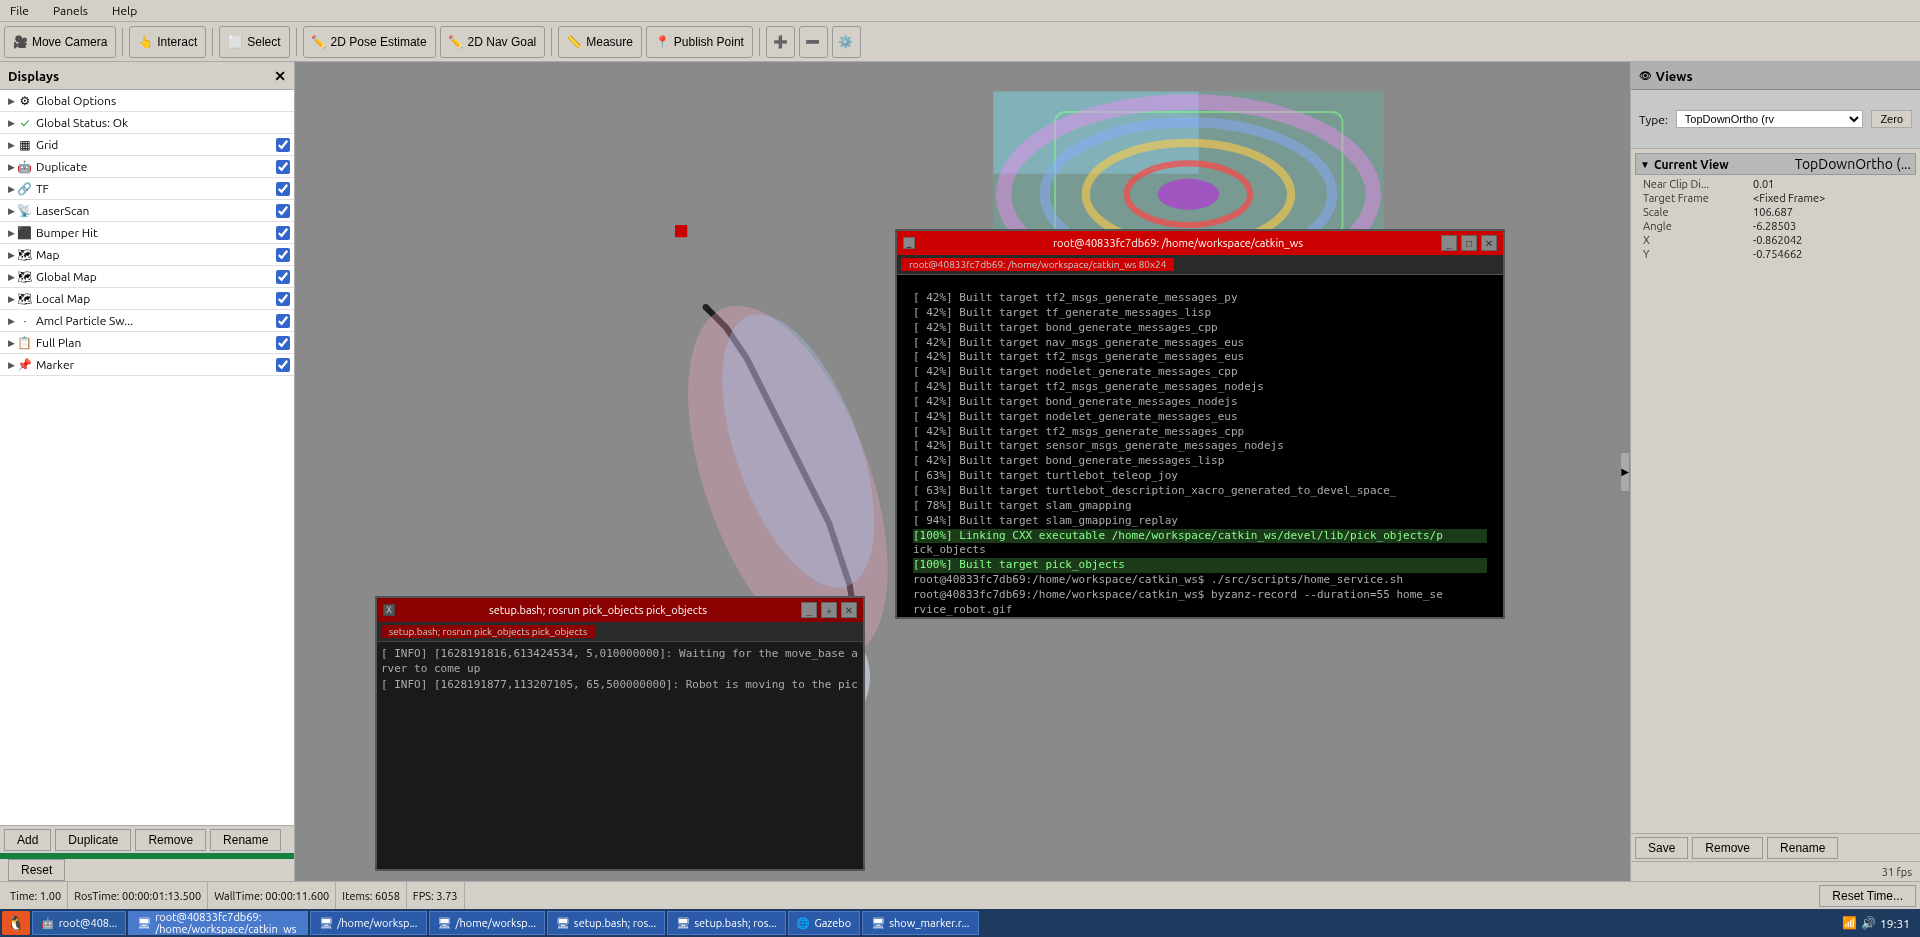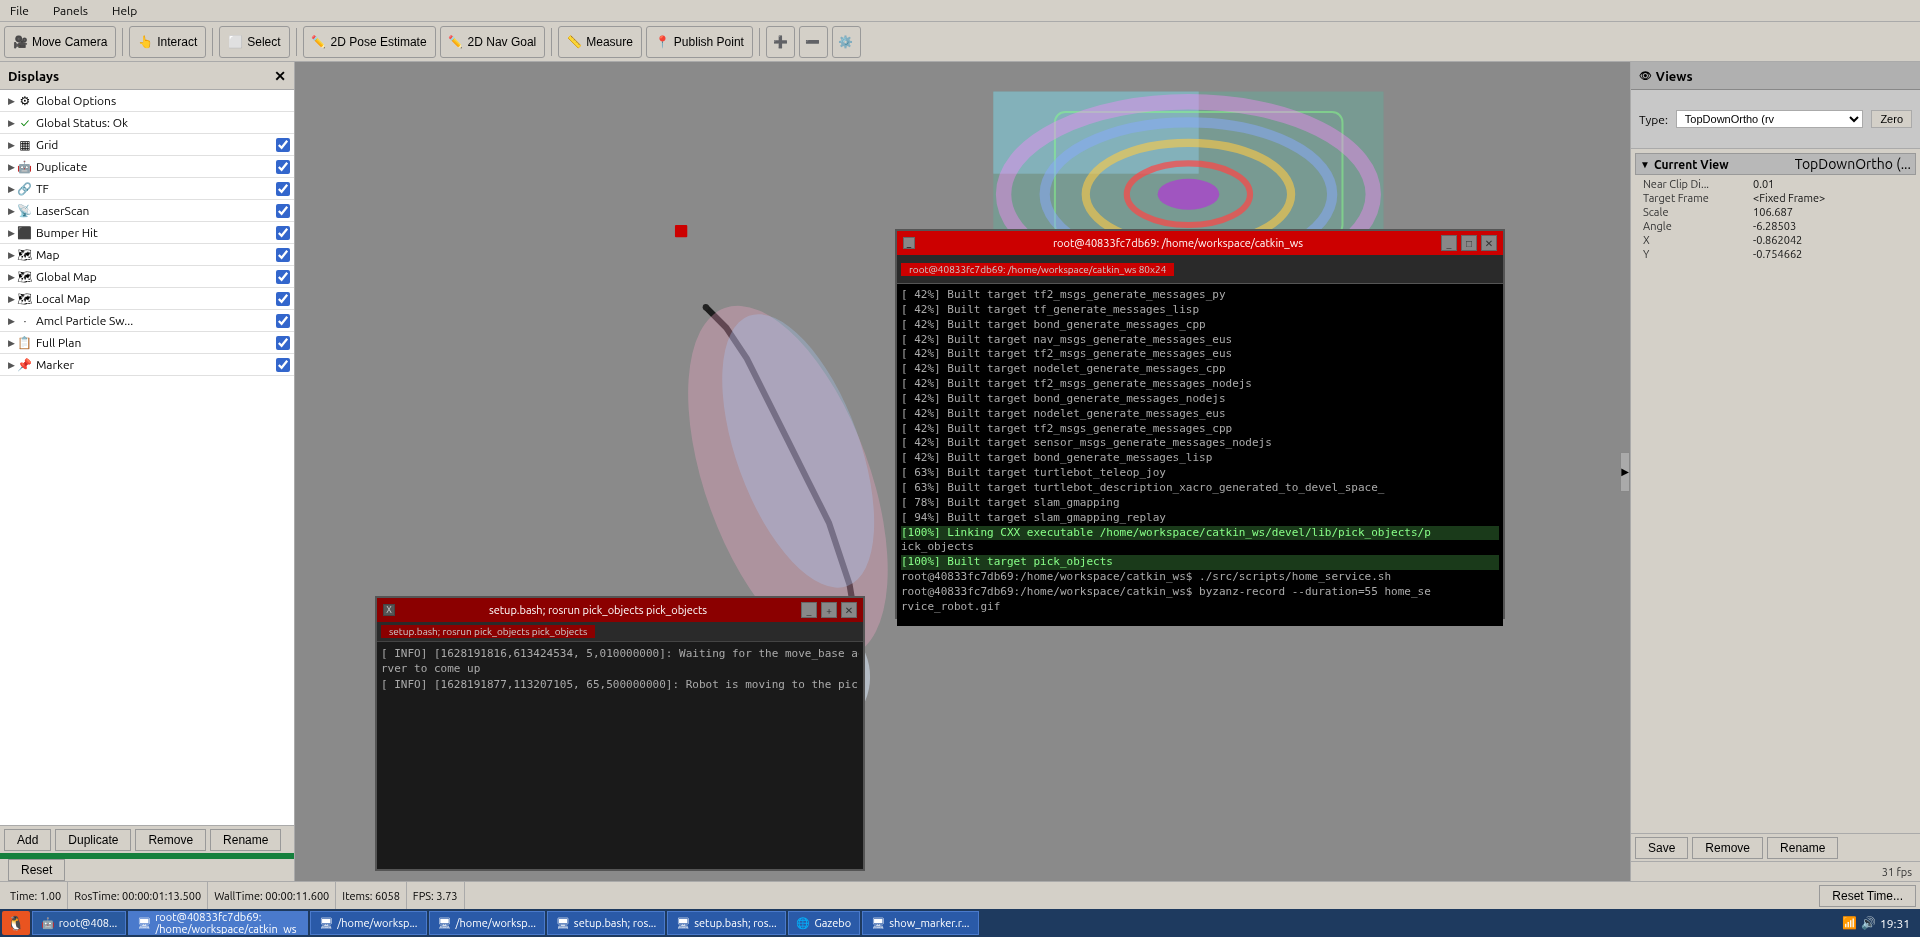--- a/index.html
+++ b/index.html
@@ -24,23 +24,23 @@
 
     
     #center-panel { flex: 1; background: #888; position: relative; overflow: hidden; }
 
     
     #terminal-main { position: absolute; top: 167px; left: 600px; width: 610px; height: 390px; background: #1a1a1a; border: 2px solid #555; z-index: 10; }
     .terminal-titlebar { height: 24px; background: #cc0000; display: flex; align-items: center; justify-content: space-between; padding: 0 6px; }
     .terminal-title { color: white; font-size: 11px; }
     .terminal-controls { display: flex; gap: 4px; }
     .term-btn { width: 16px; height: 16px; background: #888; border: 1px solid #666; cursor: pointer; display: flex; align-items: center; justify-content: center; font-size: 10px; color: #333; }
-    .terminal-tabbar { height: 29px; background: #2a2a2a; border-bottom: 1px solid #555; display: flex; align-items: center; padding: 0 4px; gap: 4px; }
+    .terminal-tabbar { height: 20px; background: #2a2a2a; border-bottom: 1px solid #555; display: flex; align-items: center; padding: 0 4px; gap: 4px; }
     .terminal-tab { font-size: 10px; color: #ccc; background: #cc0000; padding: 1px 8px; }
-    .terminal-body { flex: 1; background: #000; padding: 4px; overflow: hidden; font-family: monospace; font-size: 11px; color: #aaa; line-height: 1.35; height: calc(100% - 44px); }
+    .terminal-body { flex: 1; background: #000; padding: 16px; overflow: hidden; font-family: monospace; font-size: 11px; color: #aaa; line-height: 1.35; height: calc(100% - 44px); }
     .term-line { white-space: pre; overflow: hidden; }
 
     #terminal-small { position: absolute; bottom: 10px; left: 80px; width: 490px; height: 275px; background: #1a1a1a; border: 2px solid #555; z-index: 10; }
     .terminal-small-titlebar { height: 24px; background: #8b0000; display: flex; align-items: center; justify-content: space-between; padding: 0 6px; }
     .terminal-small-body { height: calc(100% - 44px); background: #1a1a1a; padding: 4px; font-family: monospace; font-size: 11px; color: #aaa; line-height: 1.4; overflow: hidden; }
 
     
     #right-panel { width: 290px; background: #d4d0c8; border-left: 1px solid #aaa; display: flex; flex-direction: column; }
     #views-header { height: 28px; background: #b0b0b0; border-bottom: 1px solid #888; display: flex; align-items: center; padding: 0 8px; font-weight: bold; font-size: 13px; gap: 4px; }
     .views-icon { font-size: 10px; }

